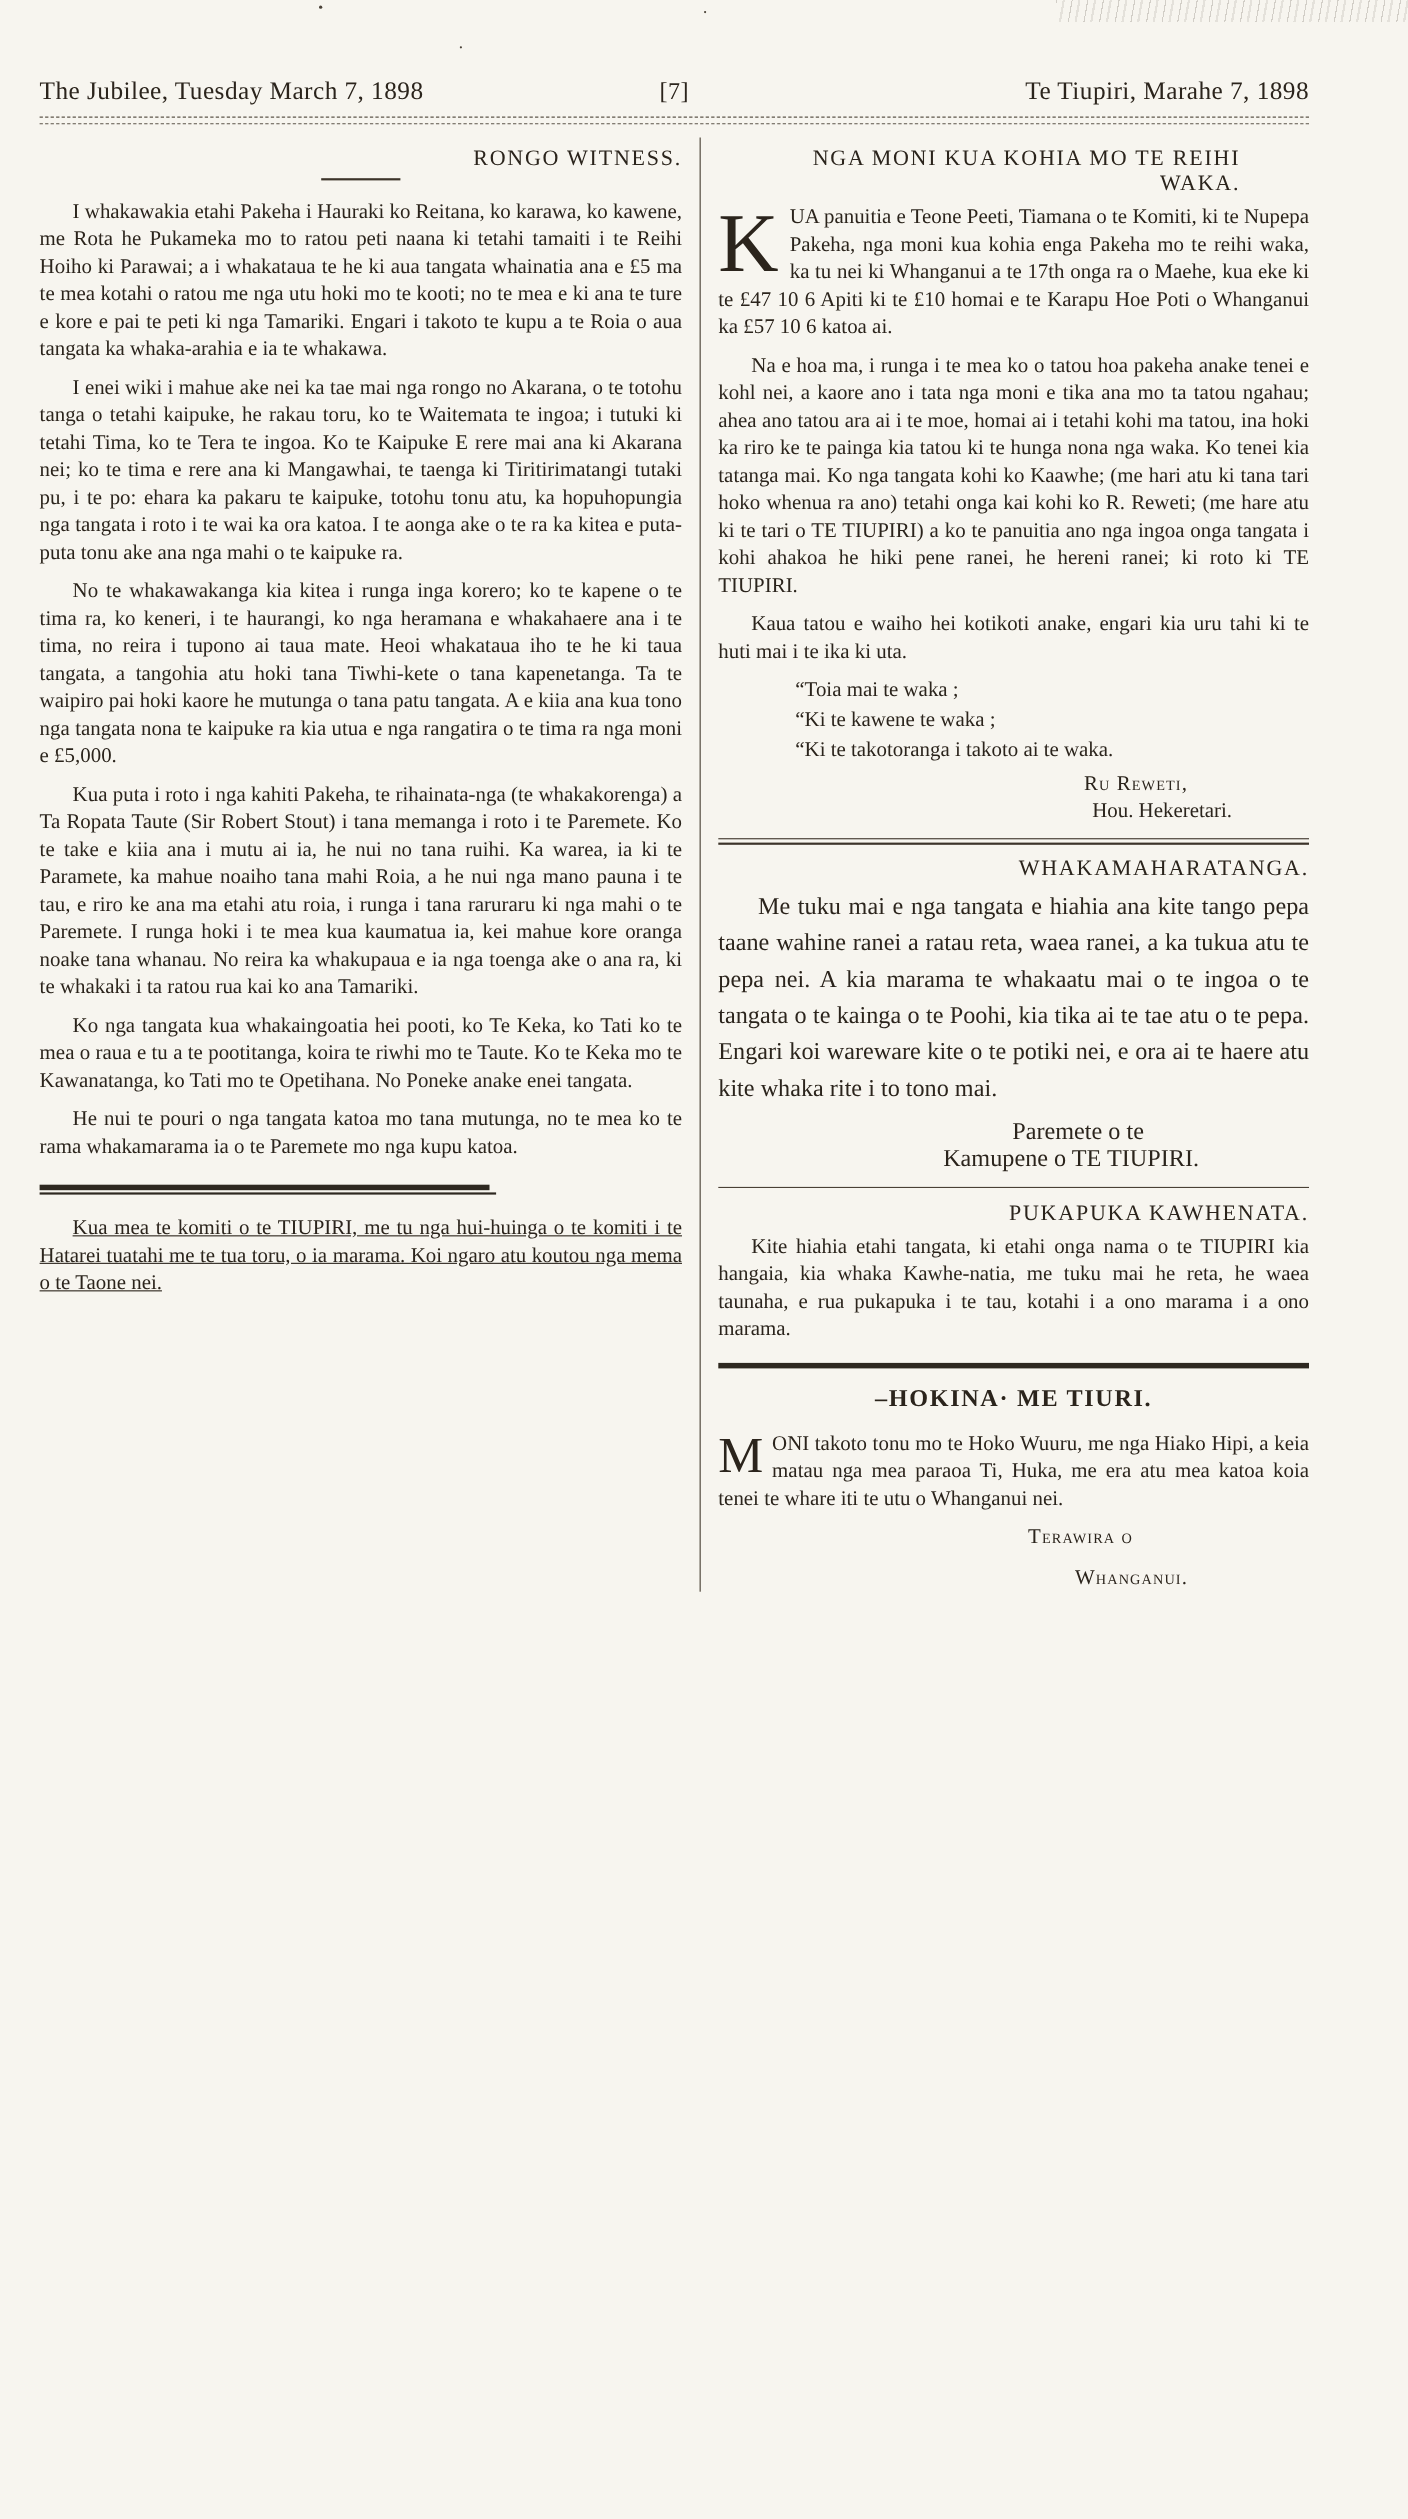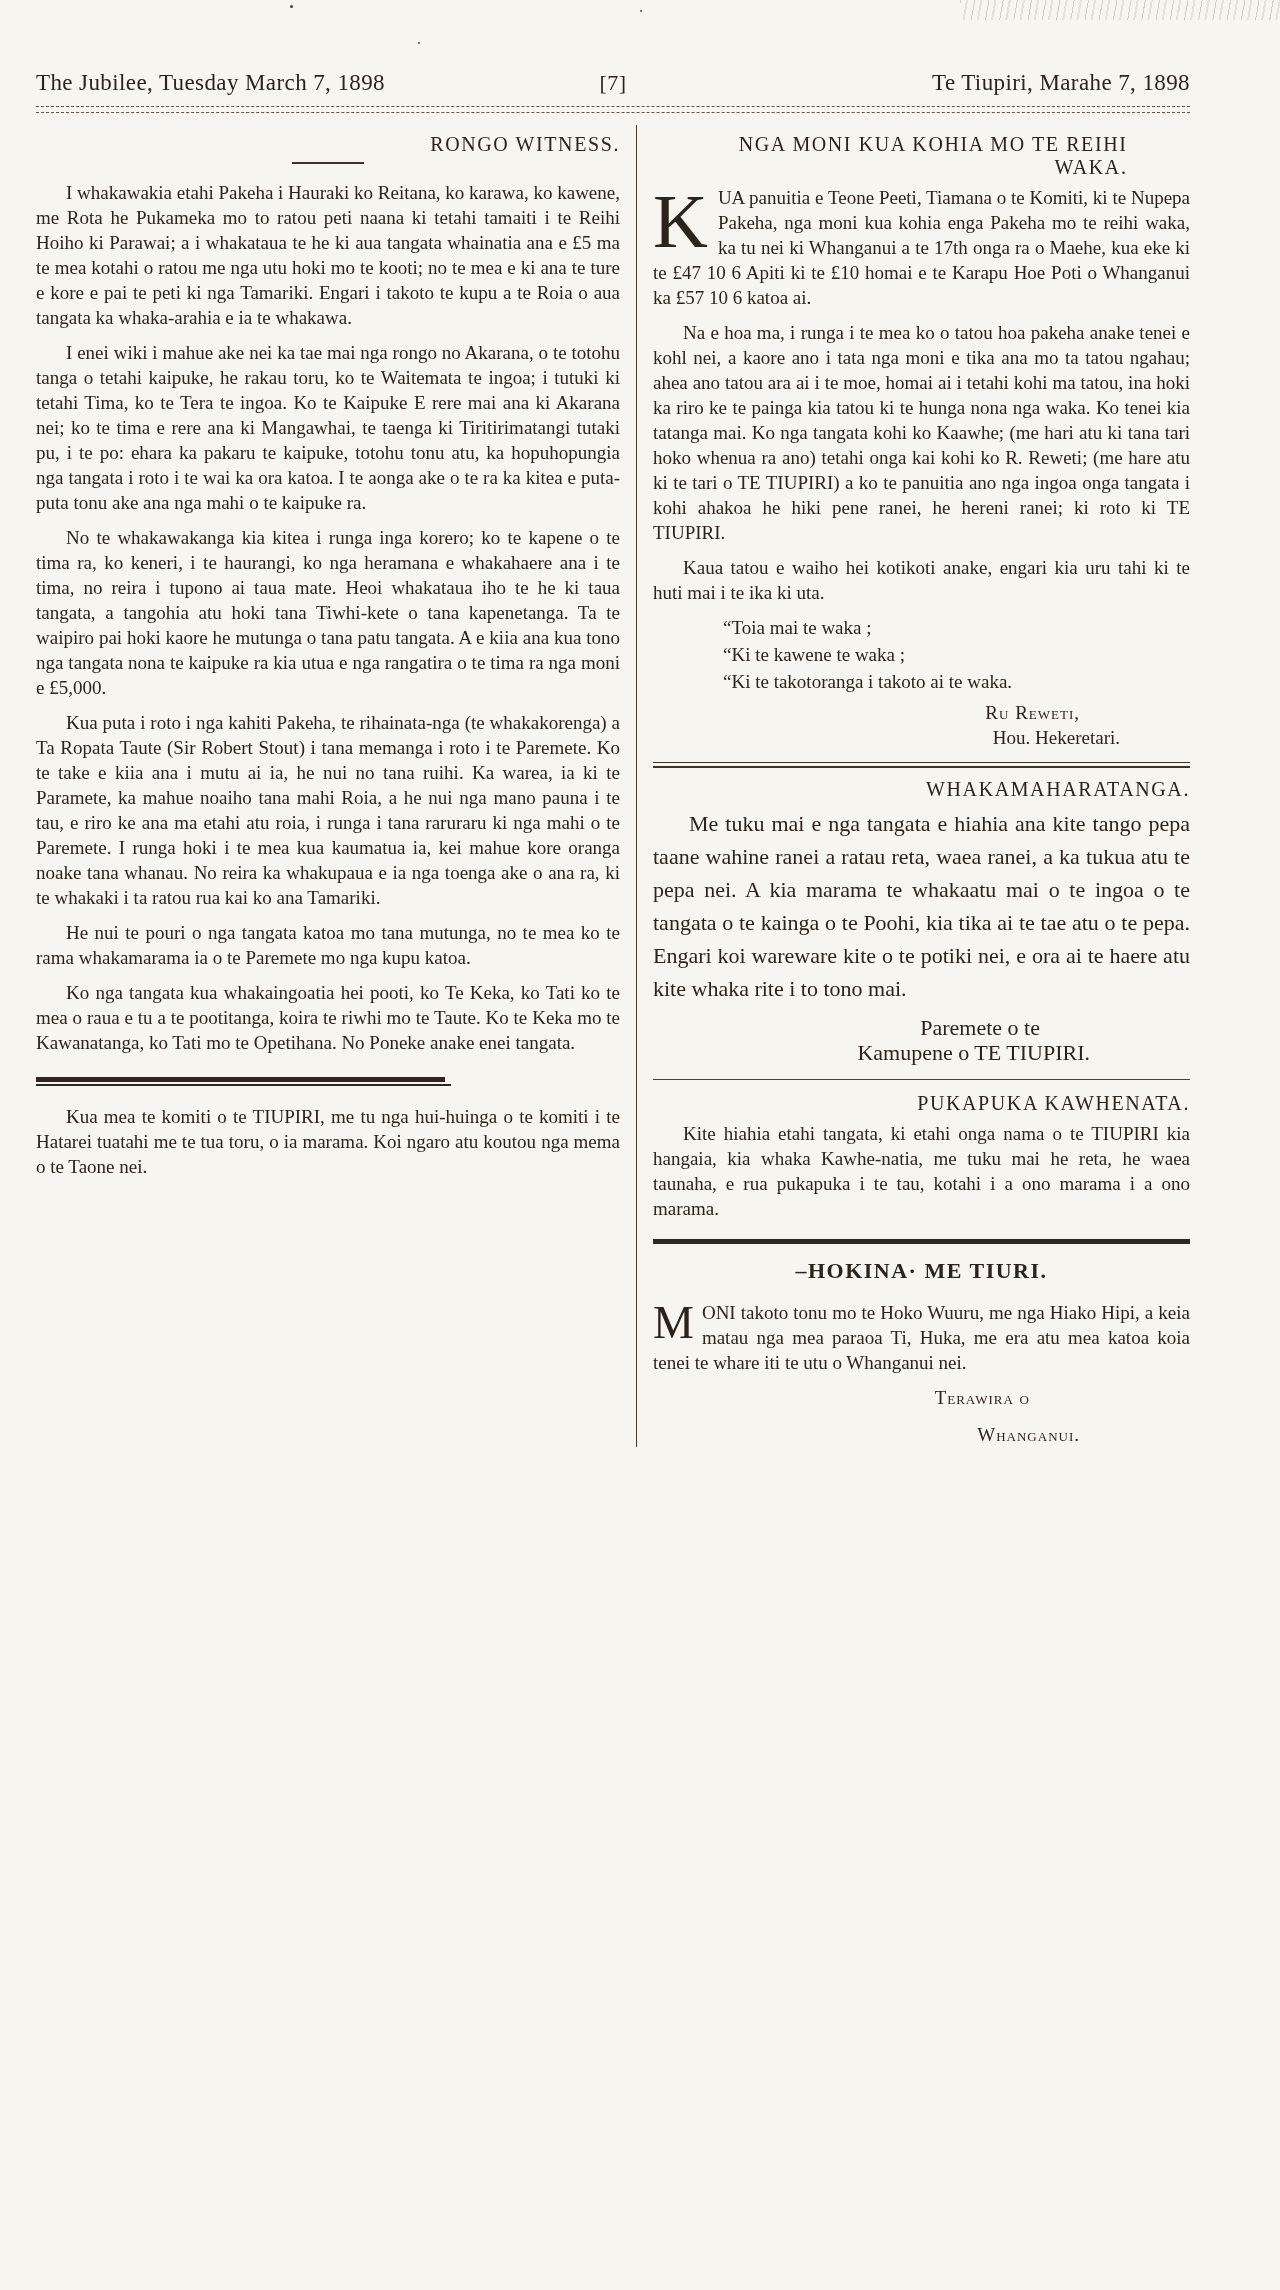--- a/index.html
+++ b/index.html
@@ -190,21 +190,21 @@
     margin: 2px 0 12px;
   }
   .hokina-sig2 {
     text-align: right;
     padding-right: 110px;
     font-variant: small-caps;
     letter-spacing: 1px;
     text-indent: 0;
     margin: 0;
   }
-  .committee-notice { margin-top: 4px; }
+  .committee-notice { margin-top: 4px; text-decoration: underline; }
 </style>
 </head>
 <body>
 
 <div class="scan-noise-band"></div>
 <div class="scan-speck speck-a"></div>
 <div class="scan-speck speck-b"></div>
 <div class="scan-speck speck-c"></div>
 
 <div class="page">
@@ -223,22 +223,22 @@
   <main class="columns">
 
     <section class="col-left">
       <h2 class="article-title">RONGO WITNESS.</h2>
       <div class="title-rule"></div>
 
       <p>I whakawakia etahi Pakeha i Hauraki ko Reitana, ko karawa, ko kawene, me Rota he Pukameka mo to ratou peti naana ki tetahi tamaiti i te Reihi Hoiho ki Parawai; a i whakataua te he ki aua tangata whainatia ana e £5 ma te mea kotahi o ratou me nga utu hoki mo te kooti; no te mea e ki ana te ture e kore e pai te peti ki nga Tamariki. Engari i takoto te kupu a te Roia o aua tangata ka whaka-arahia e ia te whakawa.</p>
       <p>I enei wiki i mahue ake nei ka tae mai nga rongo no Akarana, o te totohu tanga o tetahi kaipuke, he rakau toru, ko te Waitemata te ingoa; i tutuki ki tetahi Tima, ko te Tera te ingoa. Ko te Kaipuke E rere mai ana ki Akarana nei; ko te tima e rere ana ki Mangawhai, te taenga ki Tiritirimatangi tutaki pu, i te po: ehara ka pakaru te kaipuke, totohu tonu atu, ka hopuhopungia nga tangata i roto i te wai ka ora katoa. I te aonga ake o te ra ka kitea e puta-puta tonu ake ana nga mahi o te kaipuke ra.</p>
       <p>No te whakawakanga kia kitea i runga inga korero; ko te kapene o te tima ra, ko keneri, i te haurangi, ko nga heramana e whakahaere ana i te tima, no reira i tupono ai taua mate. Heoi whakataua iho te he ki taua tangata, a tangohia atu hoki tana Tiwhi-kete o tana kapenetanga. Ta te waipiro pai hoki kaore he mutunga o tana patu tangata. A e kiia ana kua tono nga tangata nona te kaipuke ra kia utua e nga rangatira o te tima ra nga moni e £5,000.</p>
       <p>Kua puta i roto i nga kahiti Pakeha, te rihainata-nga (te whakakorenga) a Ta Ropata Taute (Sir Robert Stout) i tana memanga i roto i te Paremete. Ko te take e kiia ana i mutu ai ia, he nui no tana ruihi. Ka warea, ia ki te Paramete, ka mahue noaiho tana mahi Roia, a he nui nga mano pauna i te tau, e riro ke ana ma etahi atu roia, i runga i tana raruraru ki nga mahi o te Paremete. I runga hoki i te mea kua kaumatua ia, kei mahue kore oranga noake tana whanau. No reira ka whakupaua e ia nga toenga ake o ana ra, ki te whakaki i ta ratou rua kai ko ana Tamariki.</p>
+      <p>Ko nga tangata kua whakaingoatia hei pooti, ko Te Keka, ko Tati ko te mea o raua e tu a te pootitanga, koira te riwhi mo te Taute. Ko te Keka mo te Kawanatanga, ko Tati mo te Opetihana. No Poneke anake enei tangata.</p>
       <p>He nui te pouri o nga tangata katoa mo tana mutunga, no te mea ko te rama whakamarama ia o te Paremete mo nga kupu katoa.</p>
-      <p>Ko nga tangata kua whakaingoatia hei pooti, ko Te Keka, ko Tati ko te mea o raua e tu a te pootitanga, koira te riwhi mo te Taute. Ko te Keka mo te Kawanatanga, ko Tati mo te Opetihana. No Poneke anake enei tangata.</p>
 
       <div class="rule-heavy-left"></div>
       <div class="rule-heavy-left2"></div>
 
       <p class="committee-notice">Kua mea te komiti o te TIUPIRI, me tu nga hui-huinga o te komiti i te Hatarei tuatahi me te tua toru, o ia marama. Koi ngaro atu koutou nga mema o te Taone nei.</p>
     </section>
 
     <div class="col-divider"></div>
 
     <section class="col-right">

